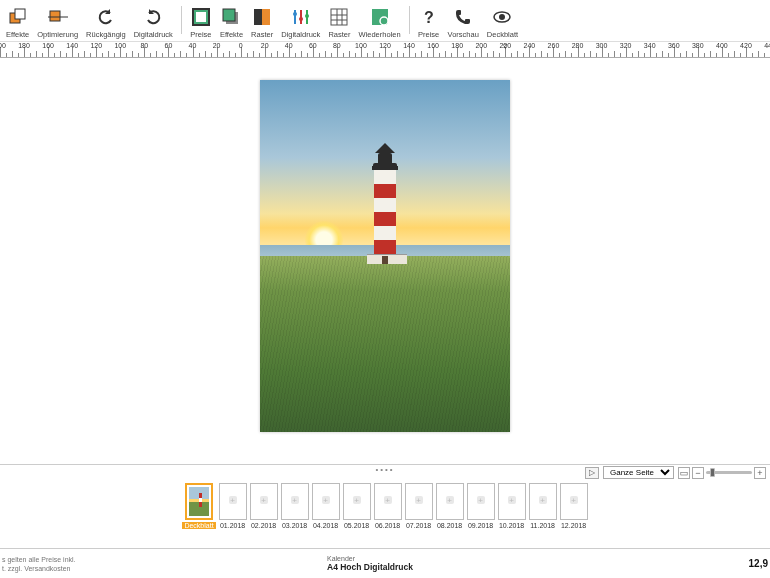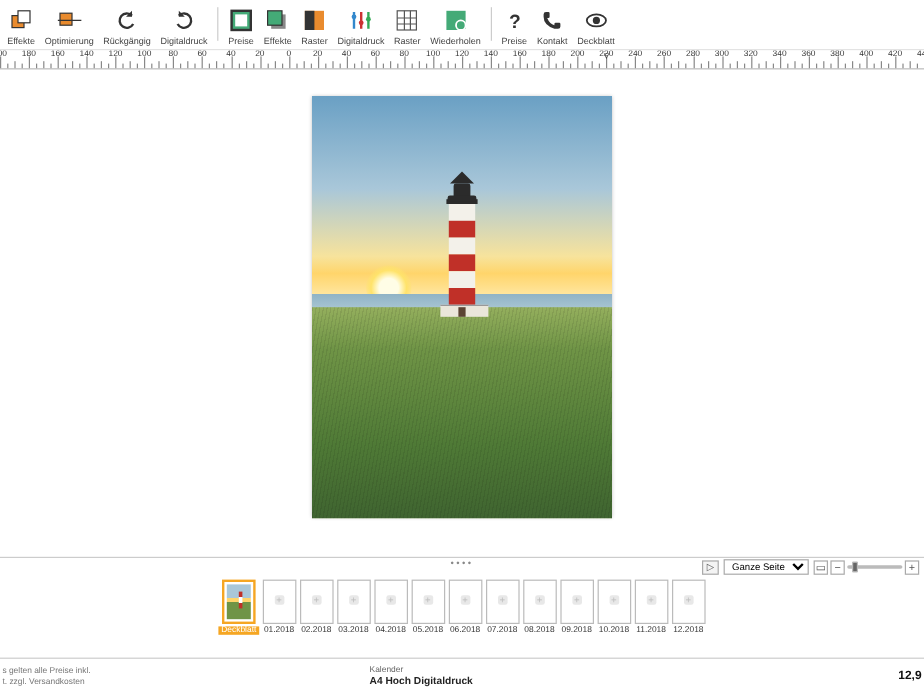--- a/index.html
+++ b/index.html
@@ -61,21 +61,21 @@
   .thumb { width:28px; height:37px; border:1px solid #bbb; background:#fff; position:relative; cursor:pointer;}
   .thumb.cover { border:2px solid #f5a623; }
   .thumb .mini { position:absolute; inset:2px; background:linear-gradient(to bottom,#a9c7d9 0 40%, #ffd56b 40% 50%, #6f9446 50% 100%); }
   .thumb .mini::after{content:"";position:absolute;left:48%;top:22%;width:3px;height:14px;background:linear-gradient(#c03028 0 33%,#fff 33% 66%,#c03028 66% 100%);}
   .thumb.empty::before{content:"";position:absolute;left:50%;top:45%;width:8px;height:8px;transform:translate(-50%,-50%);background:#e8e8e8;border-radius:2px;}
   .thumb.empty::after{content:"+";position:absolute;left:50%;top:46%;transform:translate(-50%,-50%);font-size:8px;color:#bbb;}
   .month-label{font-size:7px;color:#333;margin-top:2px;}
   .month-label.cover-l{background:#f5a623;color:#fff;padding:0 2px;}
   
   
-  .statusbar{position:absolute;left:0;right:0;bottom:0;height:30px;border-top:1px solid #ccc;display:flex;align-items:center;background:#fff;}
+  .statusbar{position:absolute;left:0;right:0;bottom:0;height:30px;border-top:1px solid #ccc;display:flex;align-items:center;background:#fff;gap:19px;}
   .sb-left{flex:0 0 40%;font-size:7px;color:#777;padding-left:2px;line-height:9px;}
   .sb-mid{flex:1;font-size:8px;color:#222;}
   .sb-mid .pname{font-size:7px;color:#666;}
   .sb-mid .ptype{font-size:8.5px;font-weight:bold;}
   .sb-right{padding-right:2px;font-size:10px;font-weight:bold;color:#111;}
   
   svg { display:block; }
 </style>
 </head>
 <body>
@@ -188,21 +188,21 @@
         </svg>
       </div>
       <div class="tb-label">Preise</div>
     </div>
     <div class="tb-item">
       <div class="tb-icon">
         <svg width="20" height="20">
           <path d="M5 3 Q3 3 3 5 L3 7 Q3 14 12 17 L15 17 Q17 17 17 15 L17 13 Q17 12 16 12 L13 12 Q12 12 12 13 L12 14 Q8 13 6 8 L7 8 Q8 8 8 7 L8 4 Q8 3 7 3 Z" fill="#333"></path>
         </svg>
       </div>
-      <div class="tb-label">Kontakt</div>
+      <div class="tb-label">Vorschau</div>
     </div>
     <div class="tb-item">
       <div class="tb-icon">
         <svg width="20" height="20">
           <ellipse cx="10" cy="10" rx="8" ry="5" fill="none" stroke="#333" stroke-width="1.5"></ellipse>
           <circle cx="10" cy="10" r="3" fill="#333"></circle>
         </svg>
       </div>
       <div class="tb-label">Deckblatt</div>
     </div>

